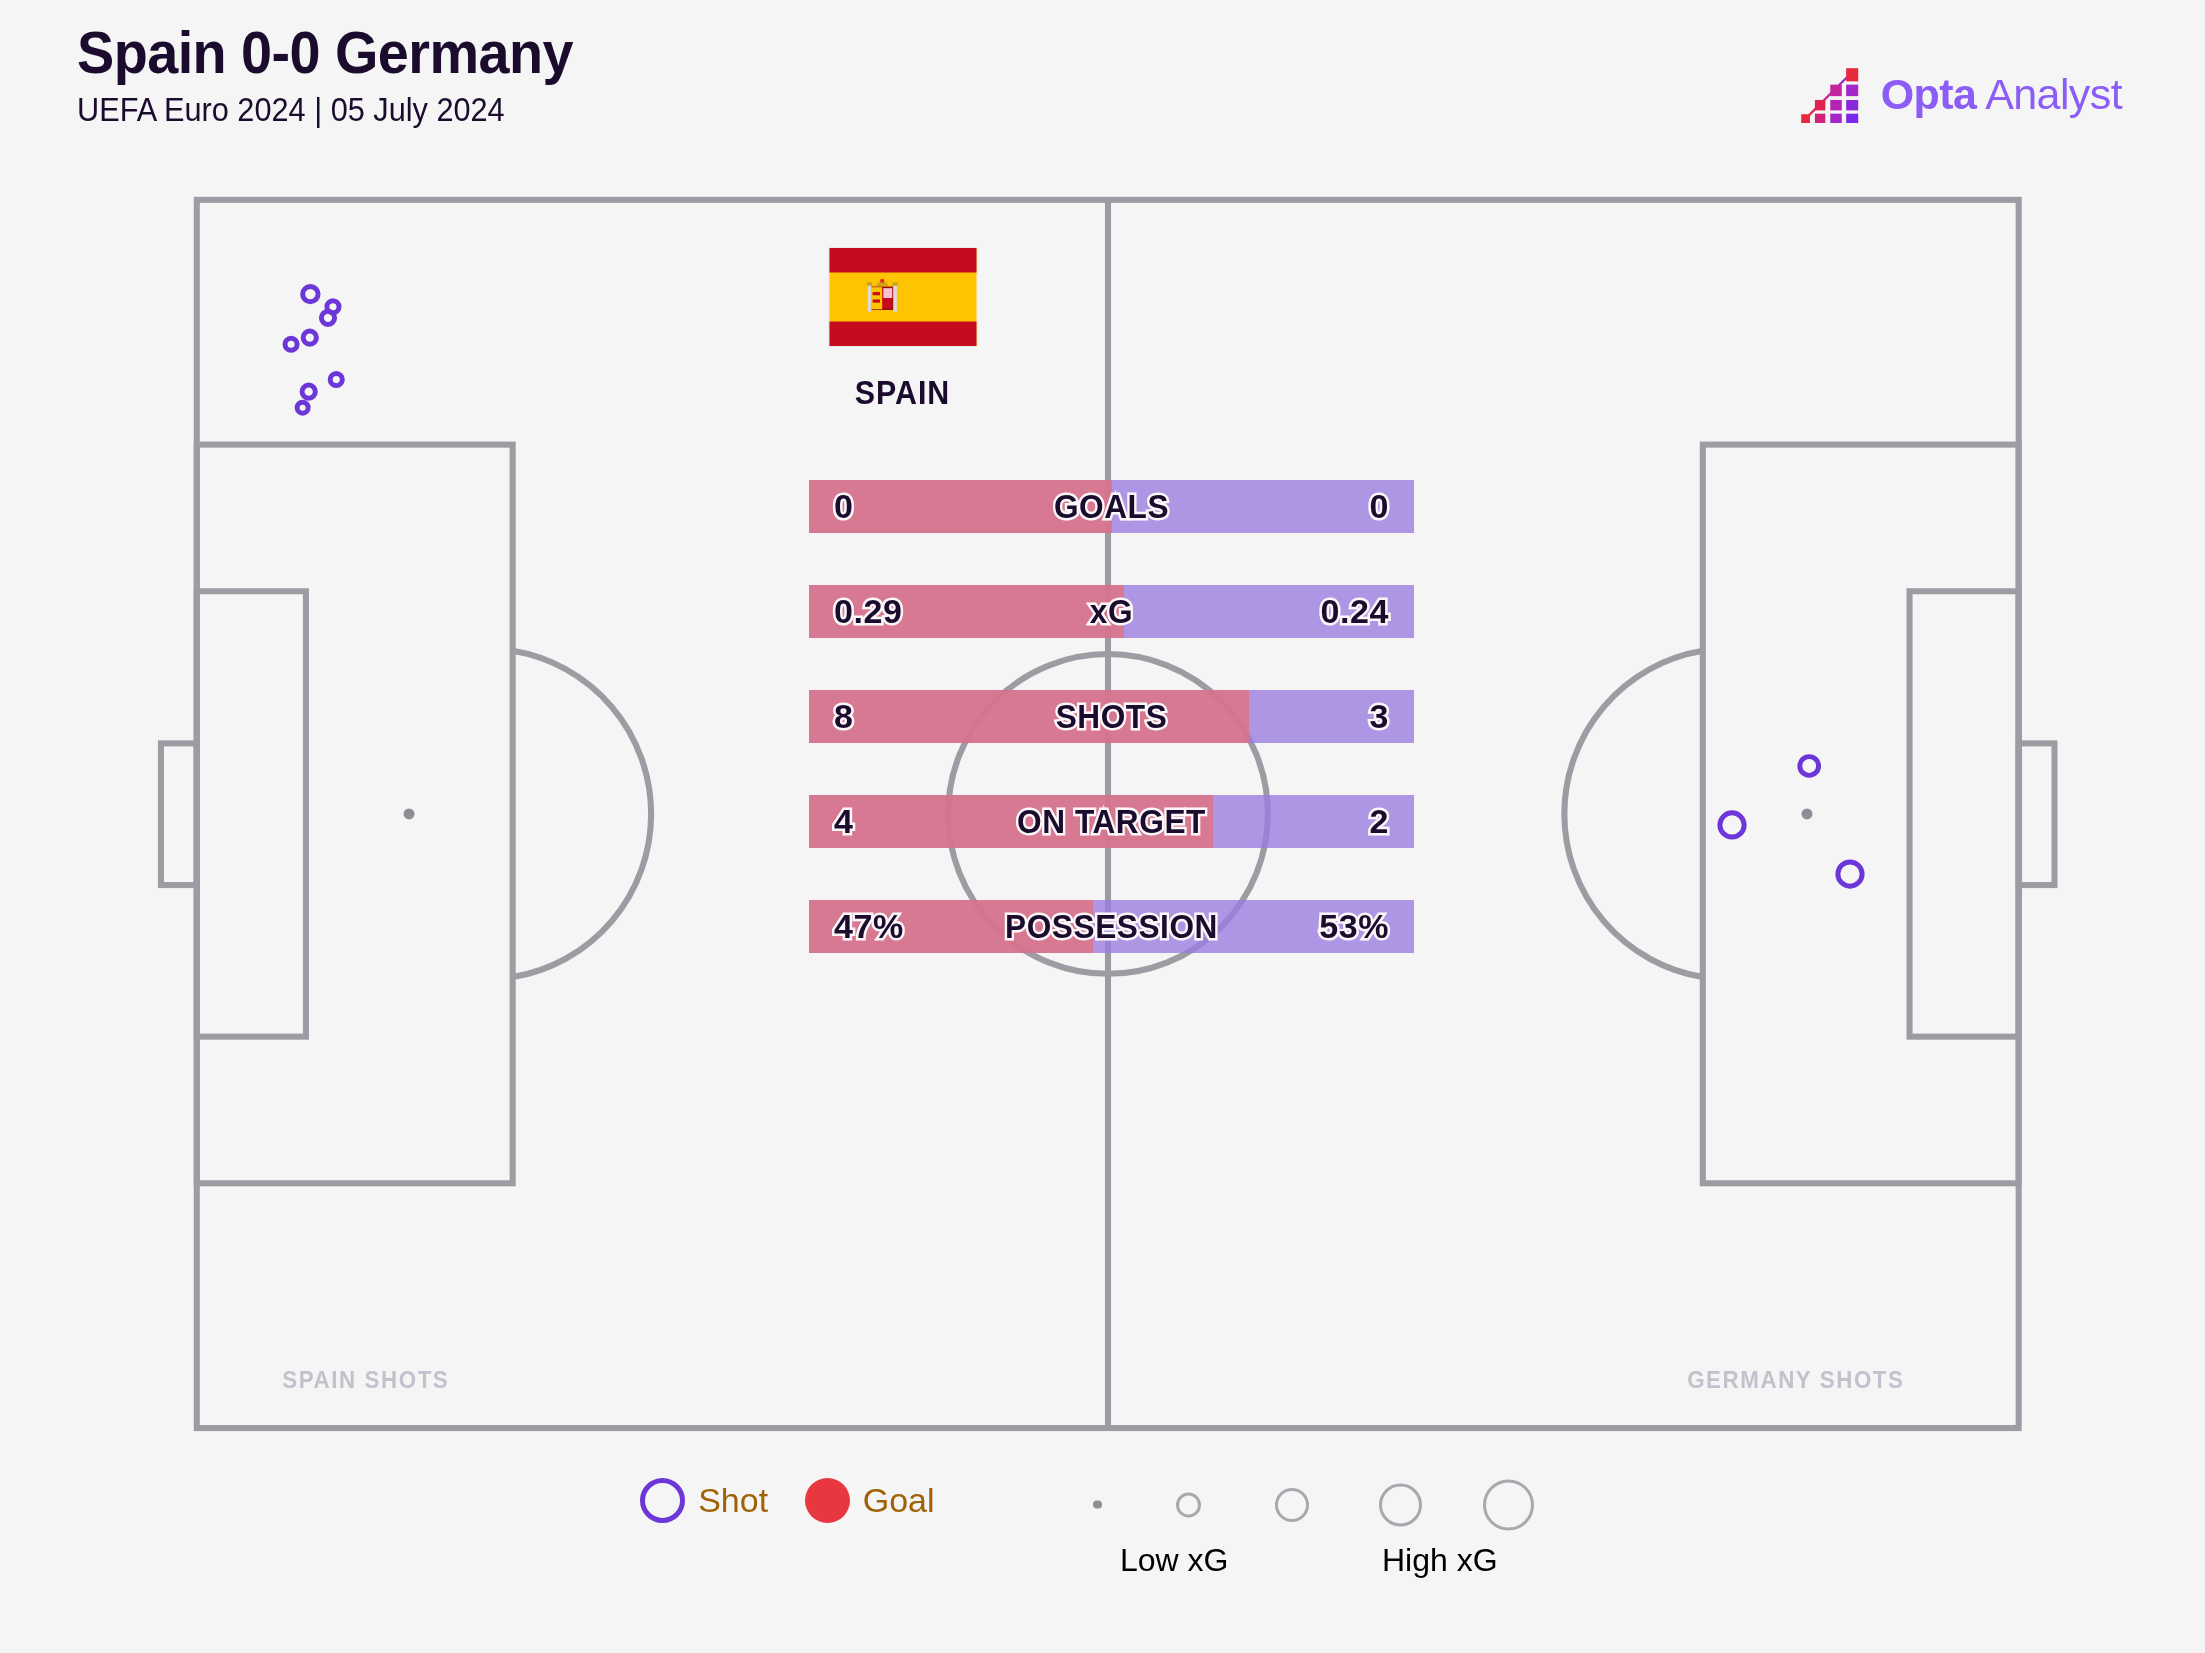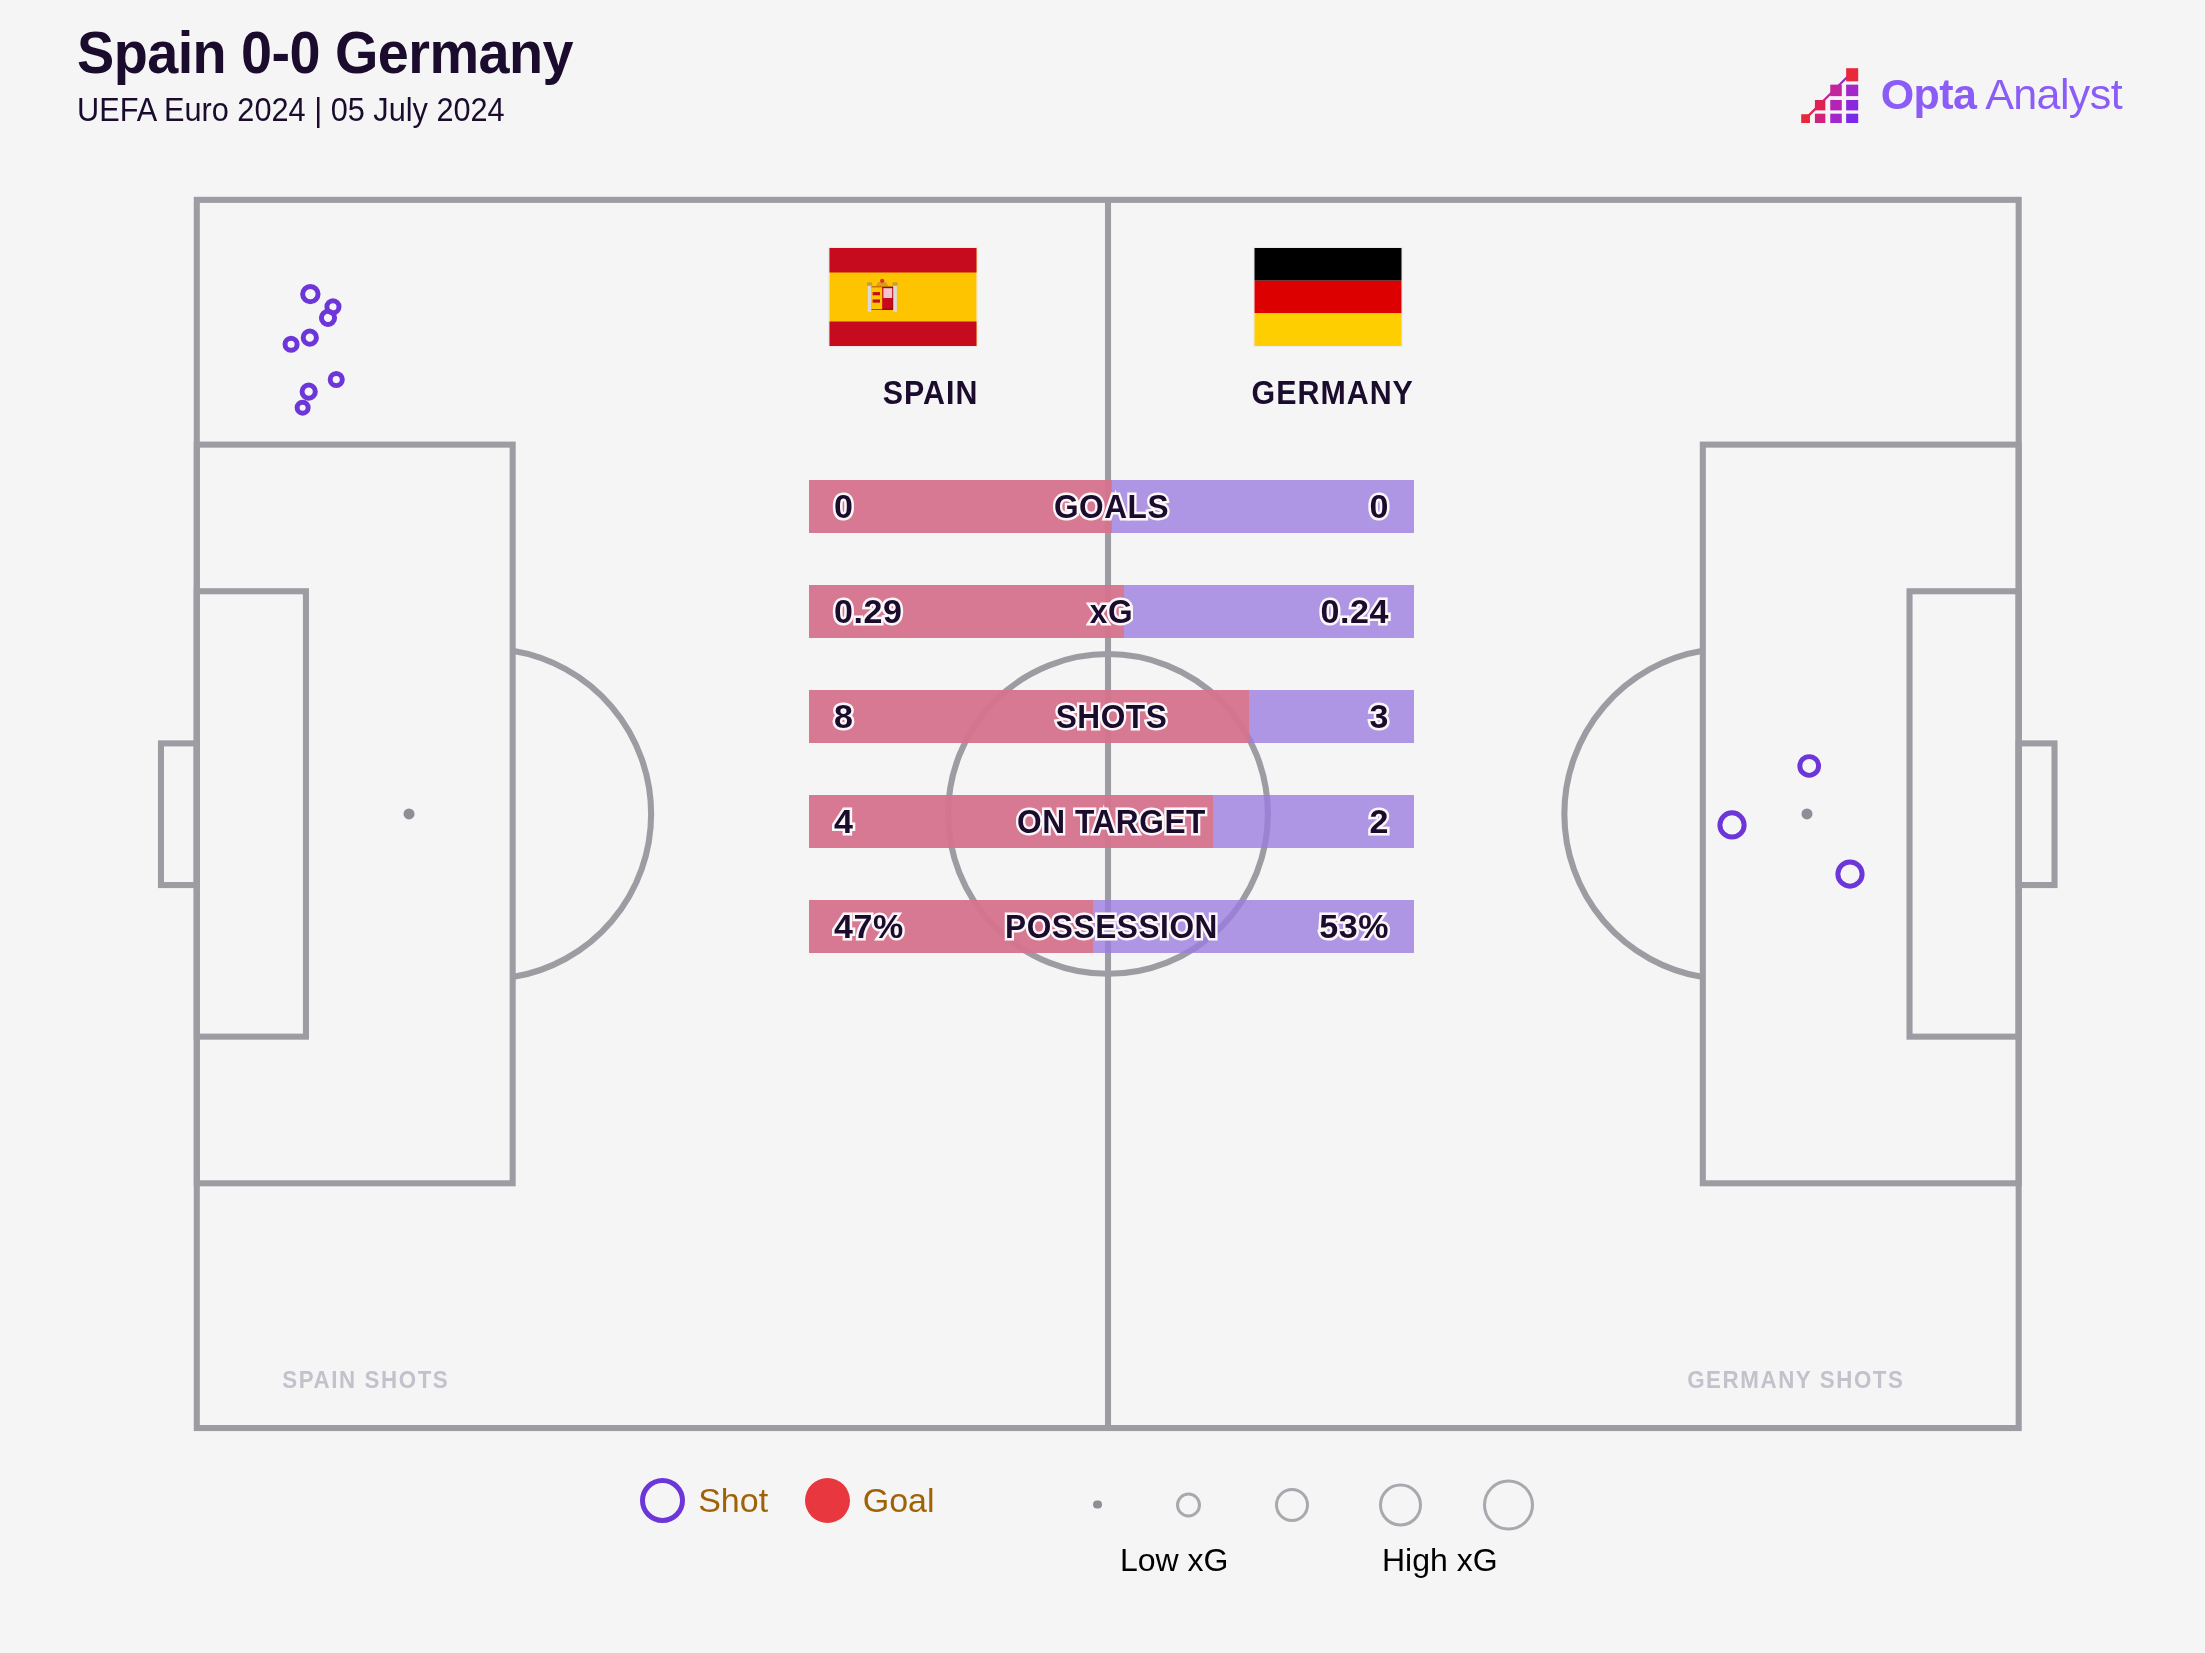--- a/index.html
+++ b/index.html
@@ -37,21 +37,21 @@
   
   #pitch-wrap { position: absolute; left: 0; top: 0; width: 2205px; height: 1500px; }
   #pitch-svg { position: absolute; left: 0; top: 0; }
 
   
   #center-panel {
     position: absolute; left: 809px; top: 248px; width: 605px;
   }
   .team-heads { position: relative; height: 232px; }
   .team-head { position: absolute; top: 0; width: 165px; text-align: center; }
-  .team-head.left  { left: 11px; text-align: right; }
+  .team-head.left  { left: 11px; }
   .team-head.right { left: 436px; }
   .flag { width: 148px; height: 98px; margin: 0 auto;
           box-shadow: 0 0 0 0.6px rgba(0,0,0,.07); display: block; }
   .team-name {
     margin-top: 27.6px; font-size: 33px; font-weight: 700; letter-spacing: 1.1px;
     color: #1B0C2E;
     font-family: "Liberation Sans Narrow", "Liberation Sans", sans-serif;
     transform: scaleX(0.92);
   }
 
@@ -211,28 +211,20 @@
             <rect x="-1.4" y="1" width="1.5" height="11" fill="#D9D9D9"></rect>
             <rect x="9" y="1" width="1.5" height="11" fill="#D9D9D9"></rect>
             <rect x="-1.7" y="0" width="2.1" height="1.4" fill="#C8A12A"></rect>
             <rect x="8.7" y="0" width="2.1" height="1.4" fill="#C8A12A"></rect>
             <path d="M2 1.5 h5 l-0.8 -1.5 h-3.4 z" fill="#D4A017"></path>
             <circle cx="4.5" cy="-0.6" r="0.9" fill="#E0342B"></circle>
           </g>
         </svg>
         <div class="team-name">SPAIN</div>
       </div>
-      <div class="team-head right">
-        <svg class="flag" viewBox="0 0 60 40">
-          <rect width="60" height="13.34" y="0" fill="#000000"></rect>
-          <rect width="60" height="13.33" y="13.34" fill="#DD0000"></rect>
-          <rect width="60" height="13.33" y="26.67" fill="#FFCE00"></rect>
-        </svg>
-        <div class="team-name">GERMANY</div>
-      </div>
     </div>
 
     <div id="stat-rows">
         <div class="stat-row">
           <div class="bar-bg"></div>
           <div class="bar-fill" style="width: 50%;"></div>
           <div class="stat-label">GOALS</div>
           <div class="stat-val home">0</div>
           <div class="stat-val away">0</div>
         </div>

